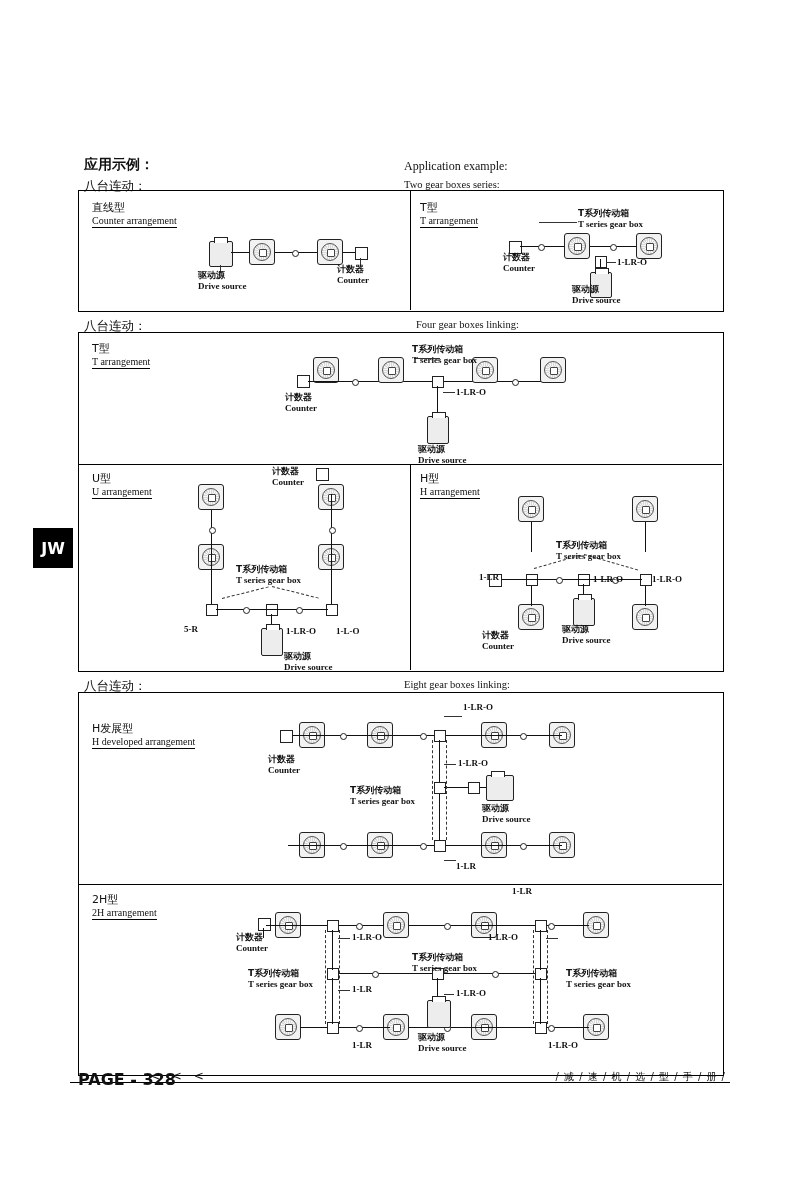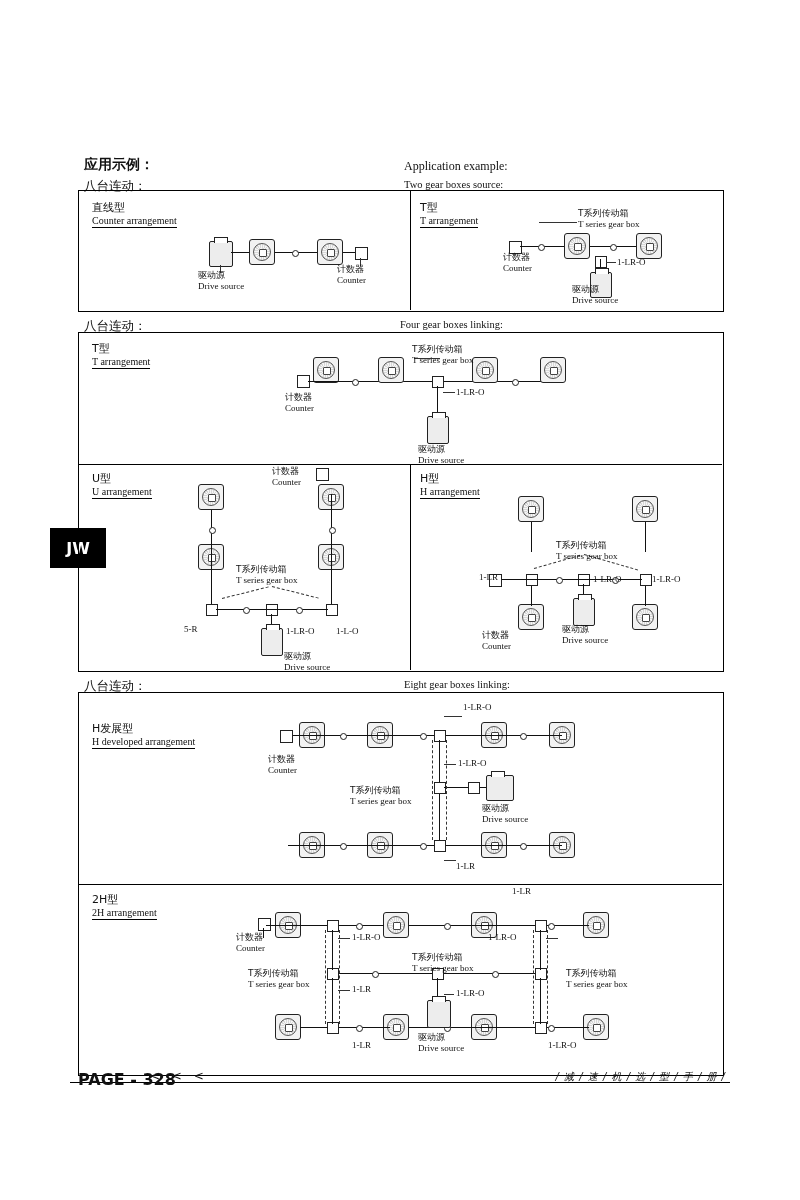--- a/index.html
+++ b/index.html
@@ -21,34 +21,34 @@
   .logo-text{position:absolute;left:36px;top:16px;font-size:9px;letter-spacing:0px;color:#111;font-family:"DejaVu Sans",sans-serif;}
   .title-band{position:absolute;left:118px;top:0px;width:260px;height:34px;background:#111;
      -webkit-clip-path:polygon(12px 0,100% 0,100% 100%,0 100%);clip-path:polygon(12px 0,100% 0,100% 100%,0 100%);}
   .title-cn{position:absolute;left:140px;top:4px;color:#fff;font-size:15px;font-weight:bold;letter-spacing:1px;font-family:"DejaVu Sans",sans-serif;}
   .title-en{position:absolute;left:140px;top:20px;color:#fff;font-size:9.5px;font-style:italic;letter-spacing:.5px;font-family:"DejaVu Sans",sans-serif;}
   .gears{position:absolute;right:0;top:0;width:180px;height:36px;opacity:.45;}
   .gear{position:absolute;border-radius:50%;border:2px solid #9a9a9a;}
   .gear:after{content:"";position:absolute;left:50%;top:50%;width:30%;height:30%;transform:translate(-50%,-50%);border-radius:50%;border:2px solid #9a9a9a;}
 
   
-  .side-tab{position:absolute;left:50px;top:528px;width:56px;height:40px;background:#000;color:#fff;
+  .side-tab{position:absolute;left:33px;top:528px;width:40px;height:40px;background:#000;color:#fff;
      font-family:"DejaVu Sans",sans-serif;font-weight:bold;font-size:16px;display:flex;align-items:center;justify-content:center;}
 
   
   .sec-title{position:absolute;font-size:12.5px;font-family:"DejaVu Sans",sans-serif;}
   .sec-title.big{font-size:14px;font-weight:bold;}
   .sec-en{position:absolute;font-size:10.5px;font-family:"Liberation Serif",serif;}
 
   
   .box{position:absolute;border:1px solid #000;}
   .hline{position:absolute;background:#000;height:1px;}
   .vline{position:absolute;background:#000;width:1px;}
 
-  .lbl{position:absolute;font-size:9px;line-height:11px;font-family:"Liberation Serif",serif;white-space:nowrap;}
+  .lbl{position:absolute;font-size:9px;line-height:11px;font-family:"Liberation Serif",serif;white-space:nowrap;font-weight:bold;}
   .lbl .cn{font-family:"DejaVu Sans",sans-serif;font-size:9px;display:block;}
   .lbl .en{display:block;font-size:9px;}
 
   .typ{position:absolute;font-family:"DejaVu Sans",sans-serif;font-size:11px;}
   .typ .en{font-family:"Liberation Serif",serif;font-size:10px;display:block;border-bottom:1px solid #000;padding-bottom:1px;width:max-content;}
 
   
   .gbox{position:absolute;width:26px;height:26px;box-sizing:border-box;border:1px solid #222;background:#f2f2f2;border-radius:3px;}
   .gbox:before{content:"";position:absolute;left:3px;top:3px;right:3px;bottom:3px;border:1px solid #555;border-radius:50%;background:
       repeating-conic-gradient(#d8d8d8 0 10deg,#f6f6f6 10deg 20deg);}
@@ -63,35 +63,35 @@
   .dash{position:absolute;height:0;border-top:1px dashed #333;}
   .vdash{position:absolute;width:0;border-left:1px dashed #333;}
   .joint{position:absolute;width:5px;height:5px;border:1px solid #222;background:#fff;border-radius:50%;}
   .lead{position:absolute;height:0;border-top:1px solid #333;}
   .vlead{position:absolute;width:0;border-left:1px solid #333;}
 
   
   .footrule{position:absolute;left:70px;right:70px;background:#000;height:1px;}
   .pagenum{position:absolute;left:78px;font-family:"DejaVu Sans",sans-serif;font-weight:bold;font-size:16px;}
   .arrows{position:absolute;left:150px;font-family:"DejaVu Sans",sans-serif;font-size:12px;letter-spacing:4px;color:#111;}
-  .footright{position:absolute;right:74px;font-family:"DejaVu Sans",sans-serif;font-size:10px;color:#111;letter-spacing:1px;font-style:italic;}
+  .footright{position:absolute;right:74px;font-family:"DejaVu Sans",sans-serif;font-size:10px;color:#111;letter-spacing:1px;}
 </style>
 </head>
 <body>
 
 <div class="page">
 
 
   <div class="side-tab">JW</div>
 
   <div class="sec-title big" style="left:84px;top:156px;">应用示例：</div>
   <div class="sec-en" style="left:404px;top:159px;font-size:12px;">Application example:</div>
 
   <div class="sec-title" style="left:84px;top:178px;">八台连动：</div>
-  <div class="sec-en" style="left:404px;top:179px;">Two gear boxes source:</div>
+  <div class="sec-en" style="left:404px;top:179px;">Two gear boxes series:</div>
 
   <div class="box" style="left:78px;top:190px;width:644px;height:120px;"></div>
   <div class="vline" style="left:410px;top:190px;height:120px;"></div>
 
   <div class="typ" style="left:92px;top:200px;">
     <span>直线型</span>
     <span class="en">Counter arrangement</span>
   </div>
 
   <div class="mtr" style="left:209px;top:241px;width:22px;height:24px;"></div>
@@ -139,21 +139,21 @@
   <div class="lead" style="left:606px;top:262px;width:10px;"></div>
   <div class="lbl" style="left:617px;top:257px;">
     <span class="en">1-LR-O</span>
   </div>
   <div class="lbl" style="left:572px;top:284px;">
     <span class="cn">驱动源</span>
     <span class="en">Drive source</span>
   </div>
 
   <div class="sec-title" style="left:84px;top:318px;">八台连动：</div>
-  <div class="sec-en" style="left:400px;top:319px;text-align:right;">Four gear boxes linking:</div>
+  <div class="sec-en" style="left:416px;top:319px;text-align:right;">Four gear boxes linking:</div>
 
   <div class="box" style="left:78px;top:332px;width:644px;height:338px;"></div>
   <div class="hline" style="left:78px;top:464px;width:644px;"></div>
   <div class="vline" style="left:410px;top:464px;height:206px;"></div>
 
   <div class="typ" style="left:92px;top:341px;">
     <span>T型</span>
     <span class="en">T arrangement</span>
   </div>
   <div class="cnt" style="left:297px;top:375px;"></div>

